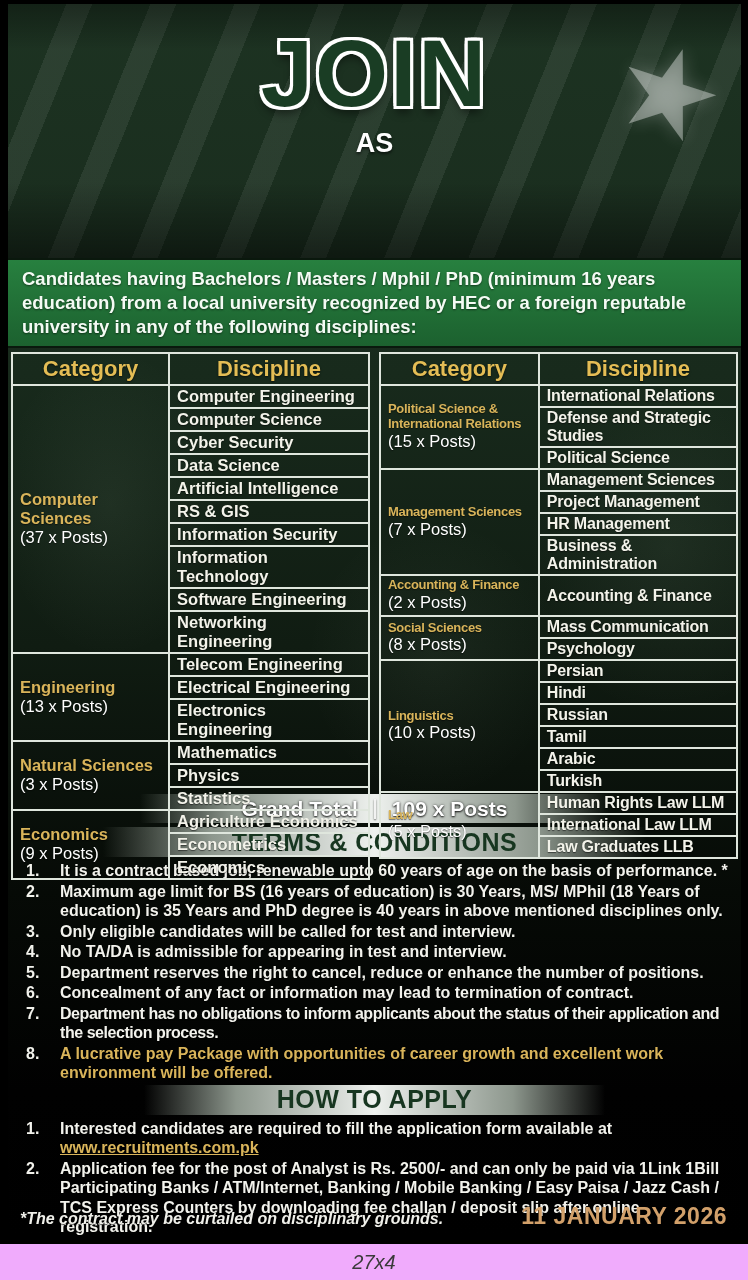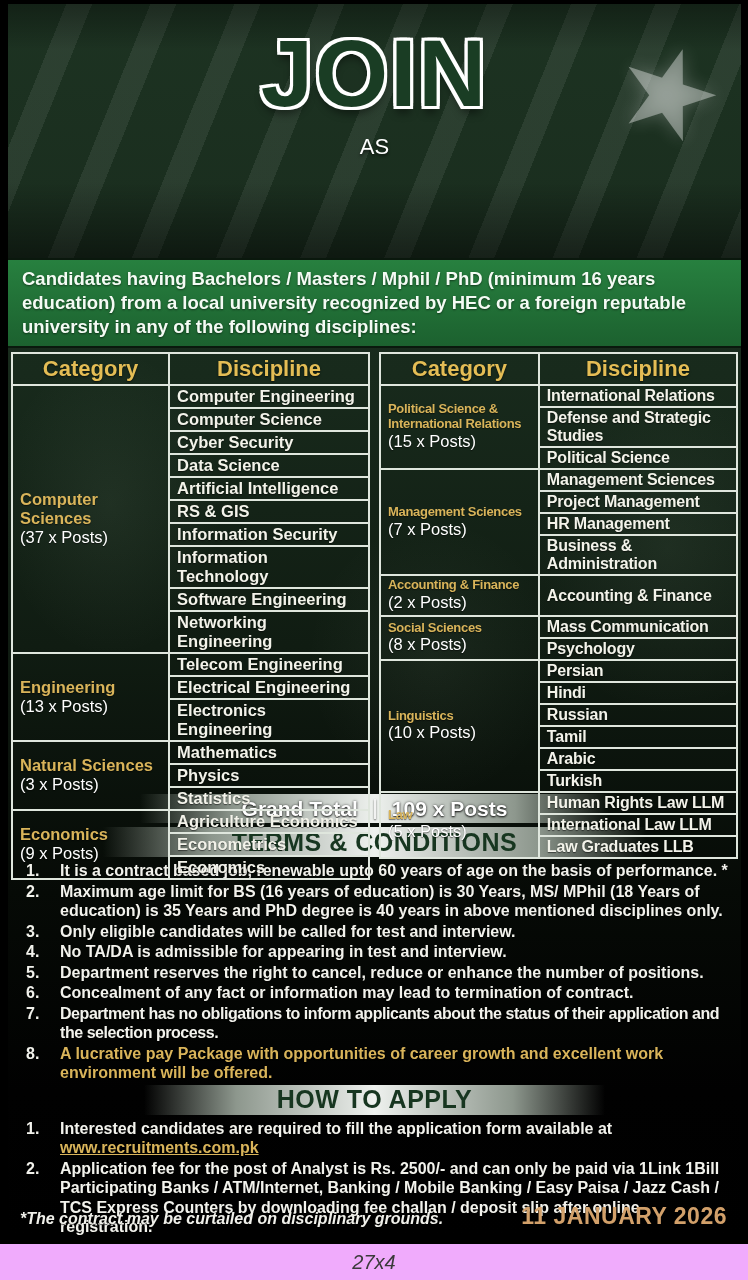--- a/index.html
+++ b/index.html
@@ -19,21 +19,21 @@
   .header::before{content:"";position:absolute;inset:0;
     background:repeating-linear-gradient(112deg,transparent 0 54px,rgba(255,255,255,.07) 54px 78px);}
   .header::after{content:"";position:absolute;inset:0;
     background:linear-gradient(180deg,rgba(0,0,0,.35) 0%,transparent 18%,transparent 70%,rgba(0,0,0,.45) 100%);}
   .star{position:absolute;right:18px;top:28px;font-size:120px;line-height:1;color:rgba(255,255,255,.38);
     transform:rotate(18deg);z-index:1;text-shadow:0 0 18px rgba(255,255,255,.25);}
   .h-join{position:relative;z-index:2;margin-top:16px;font-size:94px;font-weight:bold;letter-spacing:2px;color:#1a3d24;
     text-shadow:-3px -3px 0 #fff,3px -3px 0 #fff,-3px 3px 0 #fff,3px 3px 0 #fff,0 -3px 0 #fff,0 3px 0 #fff,-3px 0 0 #fff,3px 0 0 #fff,0 7px 9px rgba(0,0,0,.45);}
   .h-ministry{position:relative;z-index:2;margin-top:-8px;font-size:43px;font-weight:bold;letter-spacing:1px;color:#f0a93e;
     text-shadow:0 3px 4px rgba(0,0,0,.55);}
-  .h-as{position:relative;z-index:2;margin-top:6px;font-size:22px;font-weight:normal;color:#fff;text-shadow:0 2px 3px rgba(0,0,0,.6);}
+  .h-as{position:relative;z-index:2;margin-top:0px;font-size:27px;font-weight:bold;color:#fff;text-shadow:0 2px 3px rgba(0,0,0,.6);}
   .h-analyst{position:relative;z-index:2;margin-top:-4px;font-size:64px;font-weight:bold;letter-spacing:7px;color:#1a3d24;
     text-shadow:-2px -2px 0 #fff,2px -2px 0 #fff,-2px 2px 0 #fff,2px 2px 0 #fff,0 -2px 0 #fff,0 2px 0 #fff,-2px 0 0 #fff,2px 0 0 #fff,0 6px 8px rgba(0,0,0,.45);}
 
   
   .intro{flex:none;background:linear-gradient(180deg,#27803f,#1c612f);color:#f4fbf4;
     font-size:18.5px;font-weight:bold;line-height:1.3;padding:7px 14px;border-top:2px solid #0a180d;border-bottom:2px solid #0a180d;
     text-shadow:0 1px 2px rgba(0,0,0,.5);}
 
   
   .tables-wrap{flex:none;height:444px;display:flex;gap:9px;padding:4px 3px;box-sizing:border-box;position:relative;}

